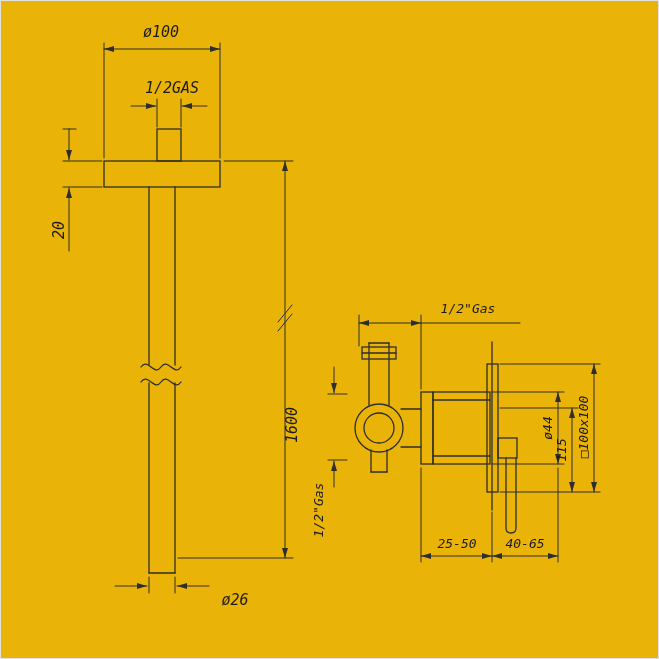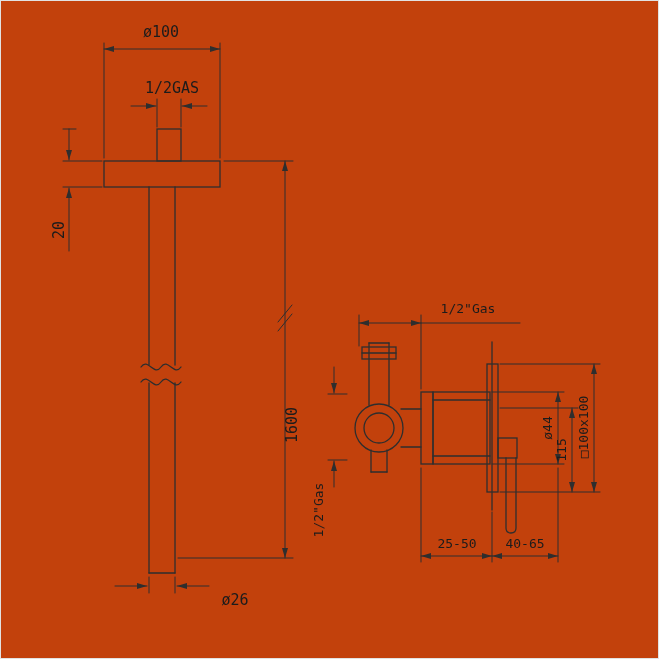--- a/index.html
+++ b/index.html
@@ -1,21 +1,22 @@
 <!DOCTYPE html>
 <html><head>
 <meta charset="utf-8">
 <style>
   html,body{margin:0;padding:0;background:#ffffff;}
   .canvas{
     position:relative;
     width:657px;height:657px;
     border:1px solid #e2e2e2;
-    background:#c2410c;
+    background:#eab308;
     overflow:hidden;
+    font-style:italic;
   }
   svg{display:block;}
   .obj{stroke:#2e2e2e;stroke-width:1.3;fill:none;stroke-linecap:round;}
   .dim{stroke:#2e2e2e;stroke-width:1;fill:none;stroke-linecap:round;}
   .lbl{
     font-family:"DejaVu Sans Mono","Liberation Mono",monospace;
     fill:#1c1c1c;
   }
   .lbl-lg{font-size:15px;}
   .lbl-sm{font-size:13px;}

